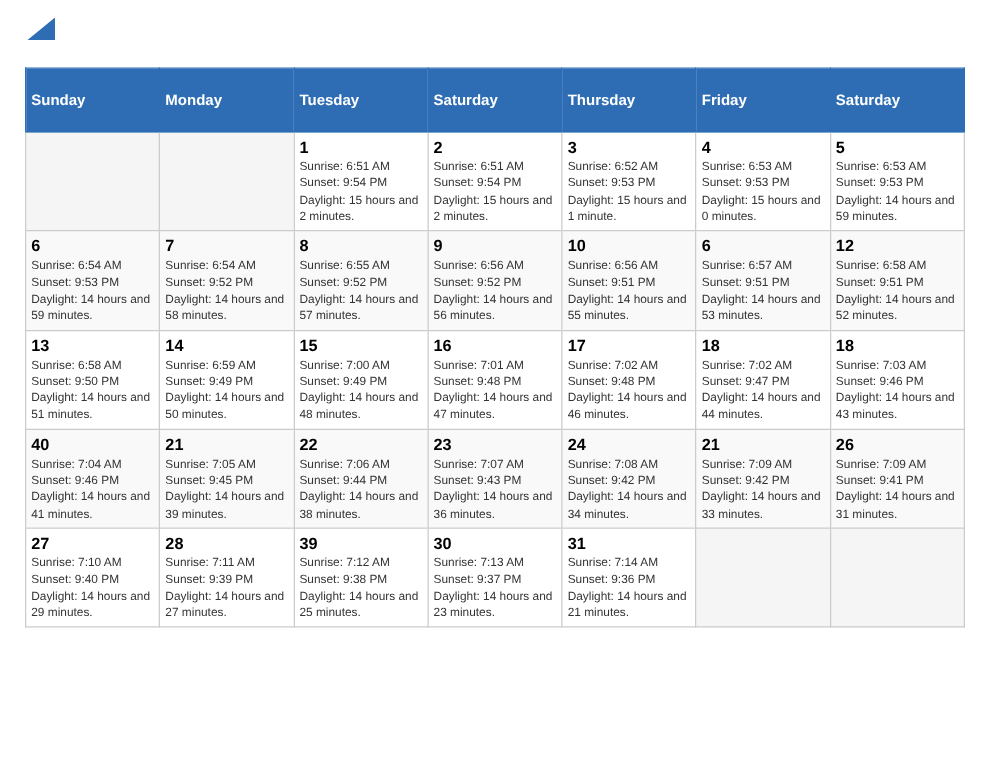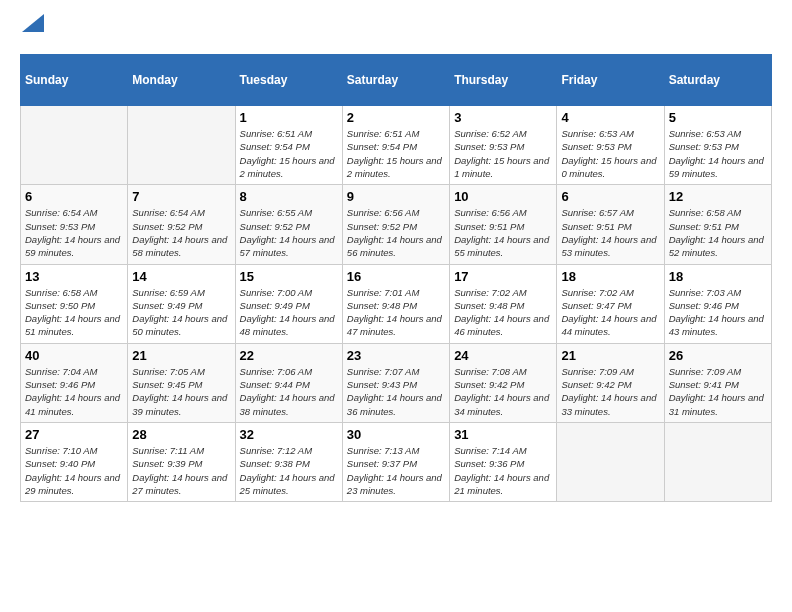--- a/index.html
+++ b/index.html
@@ -73,21 +73,20 @@
     .day-num {
       font-size: 13px;
       font-weight: bold;
       color: #000;
       margin-bottom: 2px;
     }
     .day-detail {
       font-size: 9.5px;
       color: #333;
       line-height: 1.4;
-      font-style: italic;
     }
     tr:nth-child(even) td {
       background: #f9f9f9;
     }
     tr:nth-child(even) td.empty {
       background: #efefef;
     }
   </style>
 </head>
 <body>
@@ -239,21 +238,21 @@
       <tr>
         <td>
           <div class="day-num">27</div>
           <div class="day-detail">Sunrise: 7:10 AM<br>Sunset: 9:40 PM<br>Daylight: 14 hours and 29 minutes.</div>
         </td>
         <td>
           <div class="day-num">28</div>
           <div class="day-detail">Sunrise: 7:11 AM<br>Sunset: 9:39 PM<br>Daylight: 14 hours and 27 minutes.</div>
         </td>
         <td>
-          <div class="day-num">32</div>
+          <div class="day-num">39</div>
           <div class="day-detail">Sunrise: 7:12 AM<br>Sunset: 9:38 PM<br>Daylight: 14 hours and 25 minutes.</div>
         </td>
         <td>
           <div class="day-num">30</div>
           <div class="day-detail">Sunrise: 7:13 AM<br>Sunset: 9:37 PM<br>Daylight: 14 hours and 23 minutes.</div>
         </td>
         <td>
           <div class="day-num">31</div>
           <div class="day-detail">Sunrise: 7:14 AM<br>Sunset: 9:36 PM<br>Daylight: 14 hours and 21 minutes.</div>
         </td>

